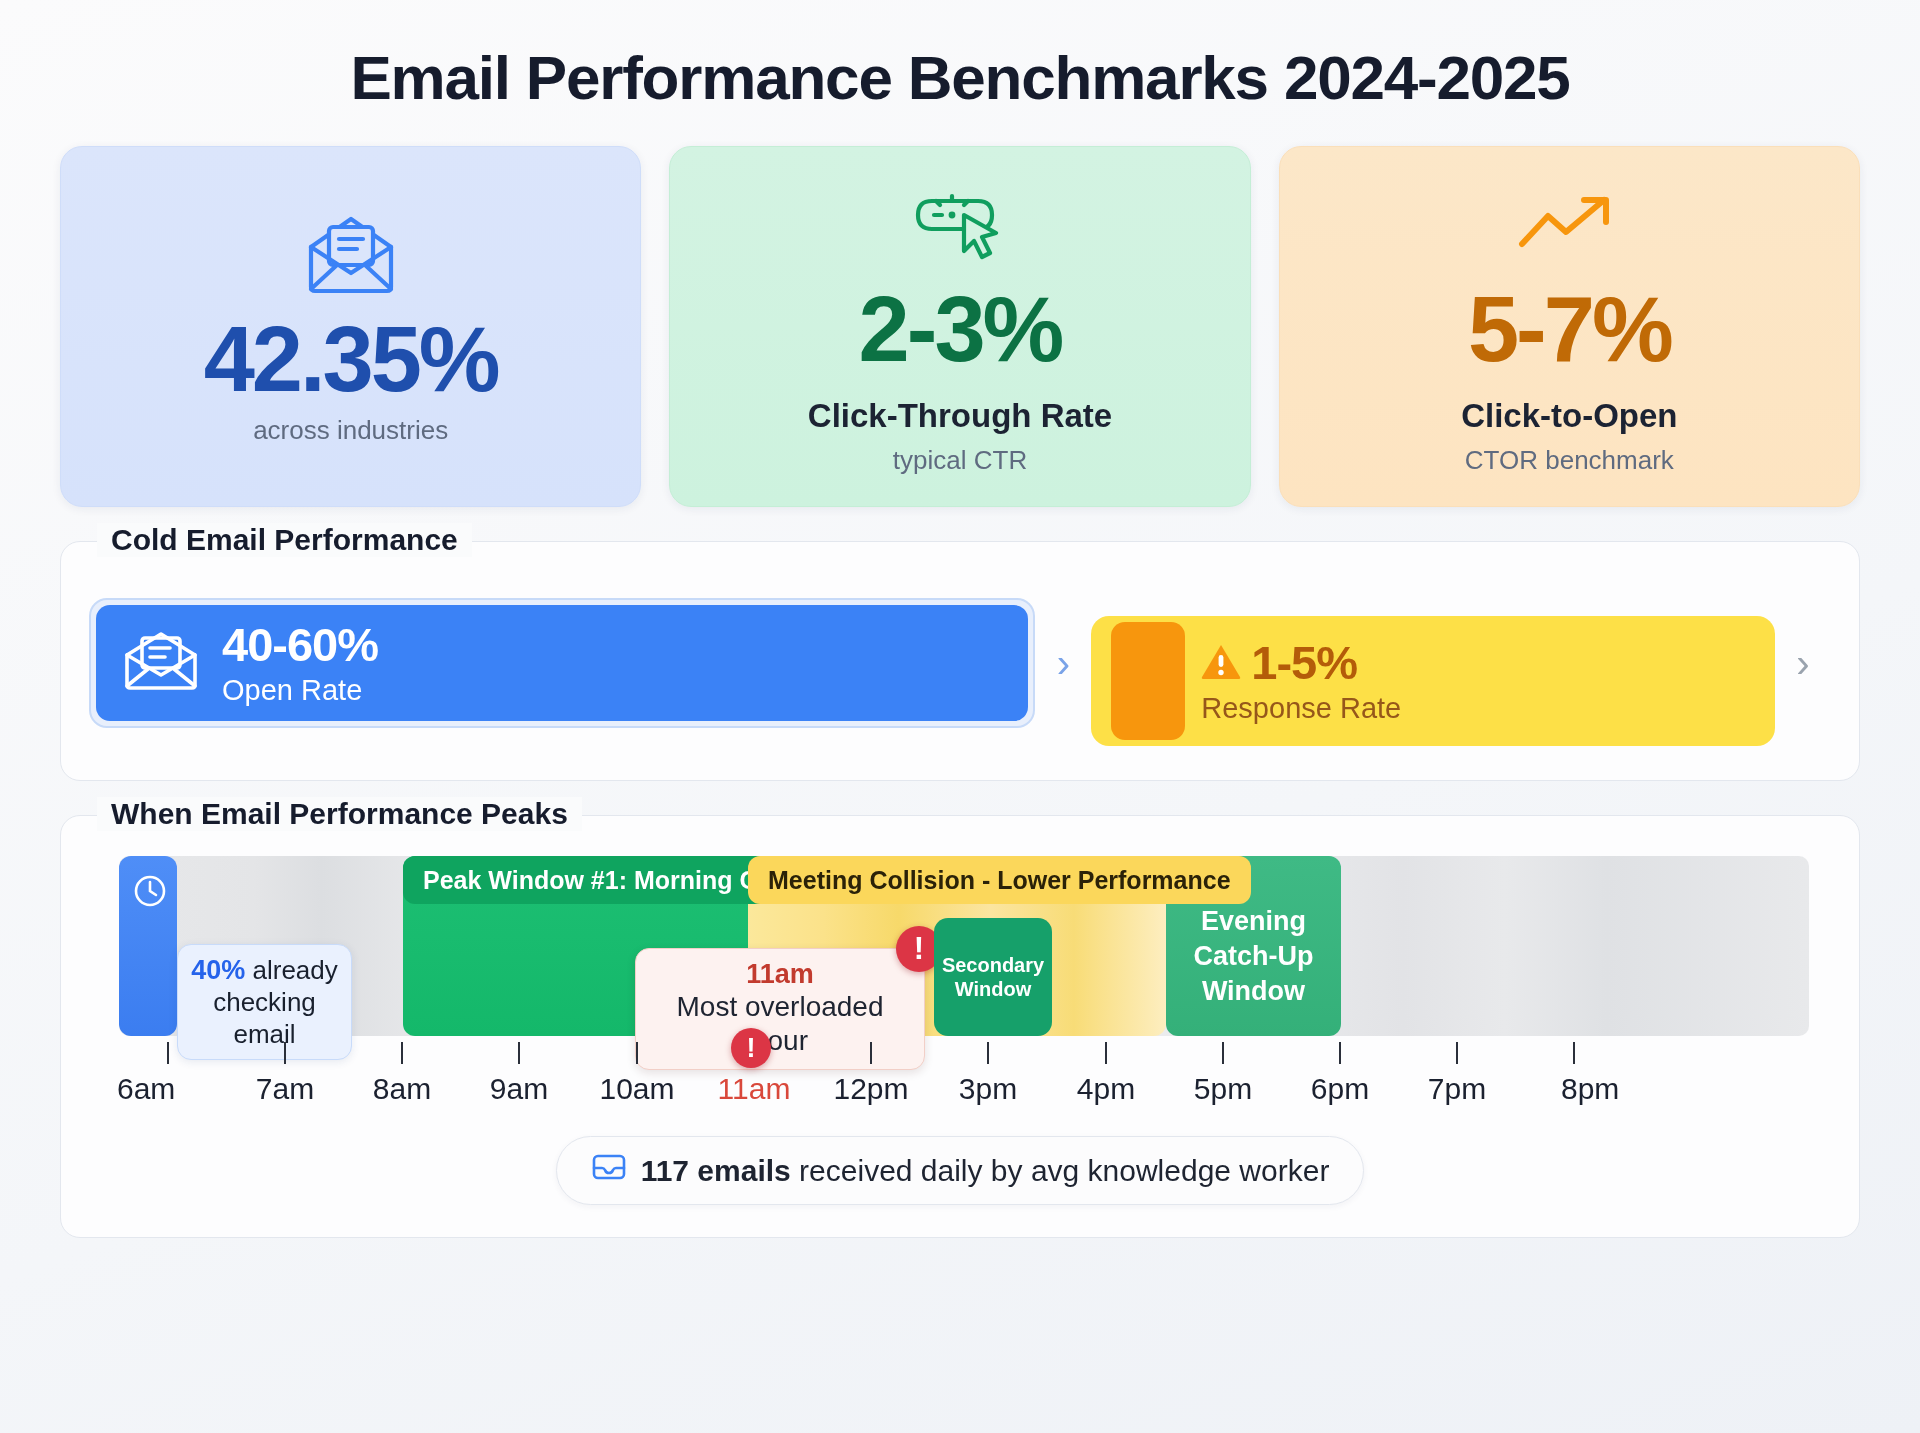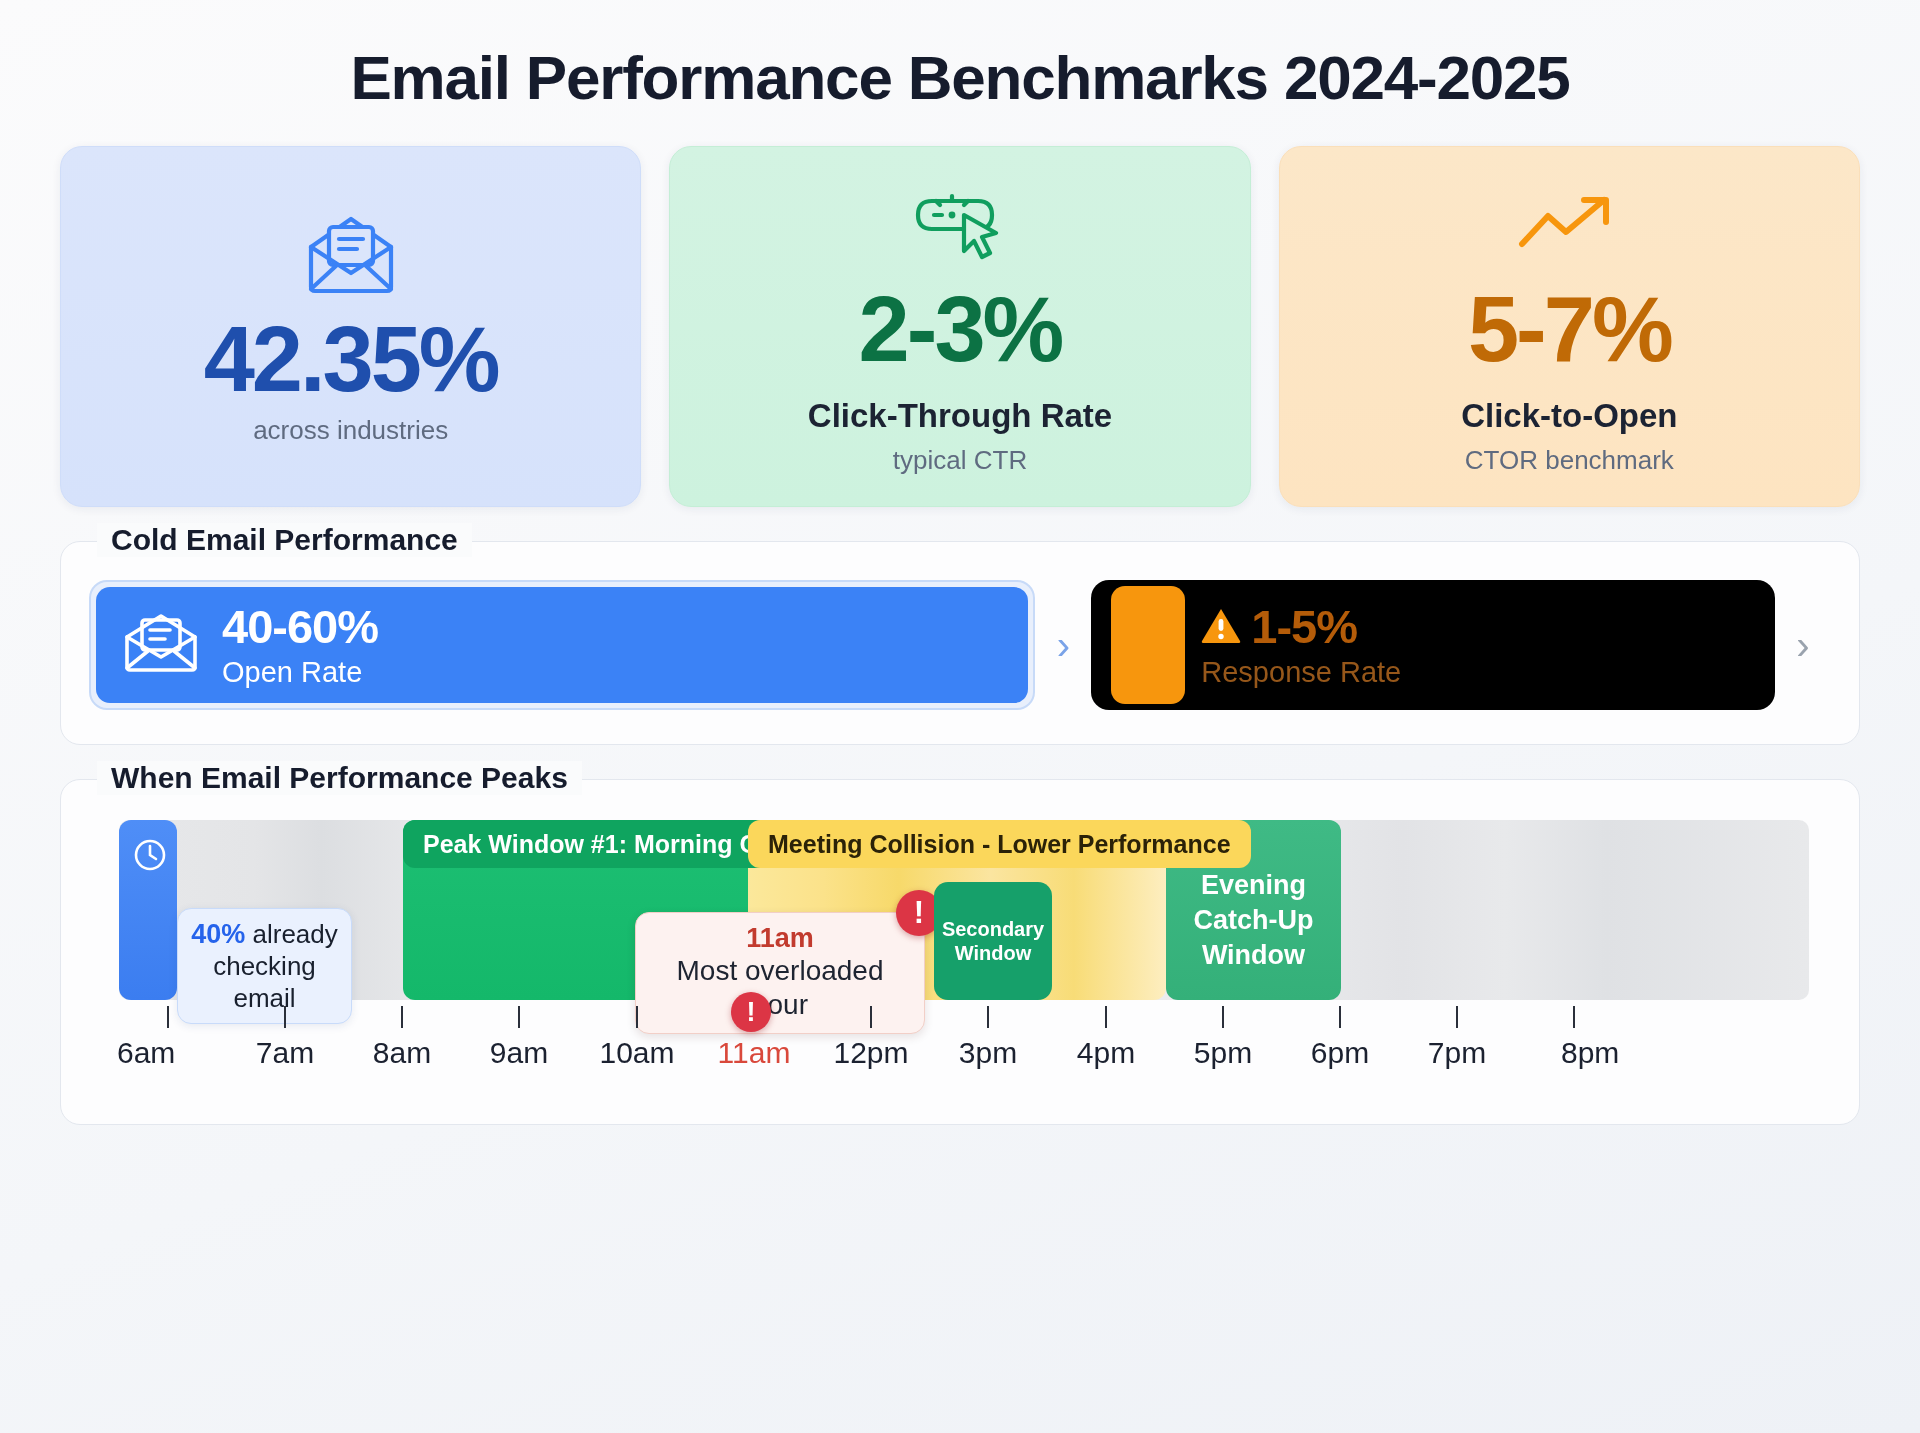--- a/index.html
+++ b/index.html
@@ -84,21 +84,21 @@
     border-radius: 18px;
     overflow: hidden;
     height: 130px;
   }
   .flow-step.s1 { flex: 1.03; background: #e8effc; border: 2px solid #c7daf8; padding: 5px; }
   .flow-step.s1 .inner {
     display: flex; align-items: center; gap: 22px;
     background: #3b82f6; border-radius: 14px;
     width: 100%; height: 100%; padding: 0 26px;
   }
-  .flow-step.s2 { flex: .72; background: #000000; border-radius: 18px; padding: 16px; }
+  .flow-step.s2 { flex: .72; background: #fde047; border-radius: 18px; padding: 16px; margin-top: 36px; }
   .flow-step.s3 { flex: .88; background: #d9eee3; border-radius: 18px; padding: 0; }
   .swatch { width: 74px; height: 118px; border-radius: 14px; margin: 0 16px 0 4px; flex: none; }
   .sw-orange { background: #f7960d; }
   .sw-green  { background: #109e5e; display:flex; align-items:center; justify-content:center; }
   .step-txt .big { font-size: 47px; font-weight: bold; line-height: 1.06; letter-spacing:-1px; display:flex; align-items:center; gap:10px;}
   .step-txt .small { font-size: 29px; margin-top: 4px; }
   .s1 .step-txt .big, .s1 .step-txt .small { color: #fff; }
   .s2 .step-txt .big { color: #b45c09; }
   .s2 .step-txt .small { color: #96571a; }
   .s3 .step-txt .big { color: #0e6b44; }
@@ -362,15 +362,26 @@
       <div class="axis-label" style="left:899px;">3pm</div>
       <div class="axis-label" style="left:1017px;">4pm</div>
       <div class="axis-label" style="left:1134px;">5pm</div>
       <div class="axis-label" style="left:1251px;">6pm</div>
       <div class="axis-label" style="left:1368px;">7pm</div>
       <div class="axis-label" style="left:1472px; transform:none;">8pm</div>
 
       <div class="alert-dot" style="left:642px; top:-14px; width:40px; height:40px; font-size:27px;">!</div>
     </div>
 
+    <div class="footer-wrap">
+      <div class="footer-badge">
+        <span>
+          <svg width="36" height="32" viewBox="0 0 36 32" fill="none" stroke="#3b82f6" stroke-width="2.6" stroke-linecap="round" stroke-linejoin="round">
+            <rect x="3" y="5" width="30" height="22" rx="4"></rect>
+            <path d="M3 17 H11 Q13 17 14 19 Q15 22 18 22 Q21 22 22 19 Q23 17 25 17 H33"></path>
+          </svg>
+        </span>
+        <span><b>117 emails</b><span> received daily by avg knowledge worker</span></span>
+      </div>
+    </div>
   </div>
 
 </div>
 
 </body></html>

